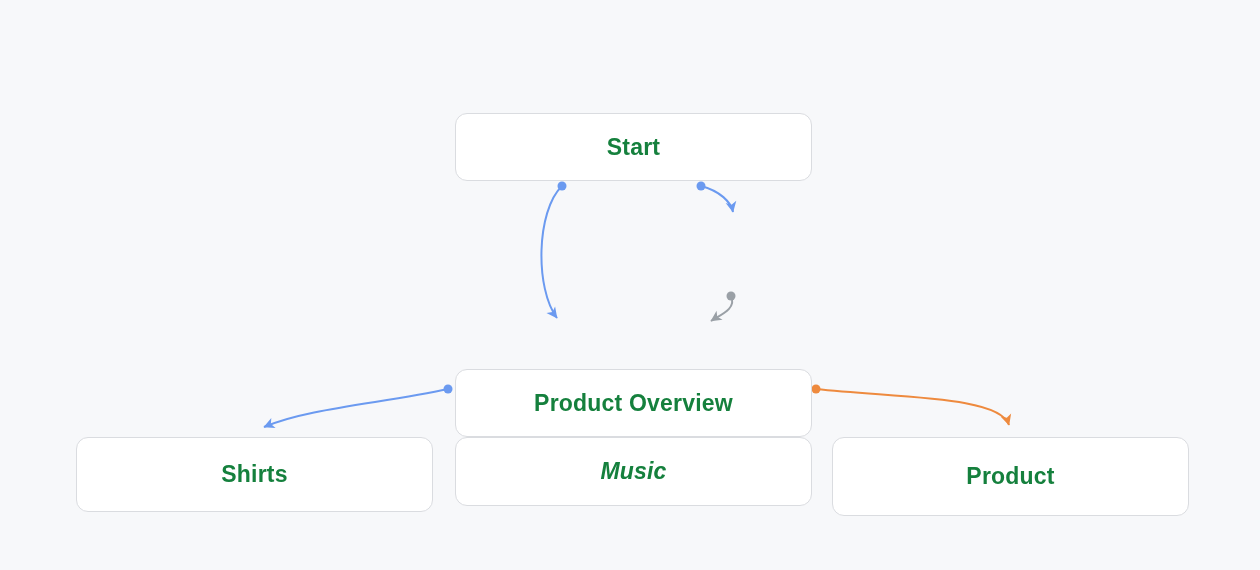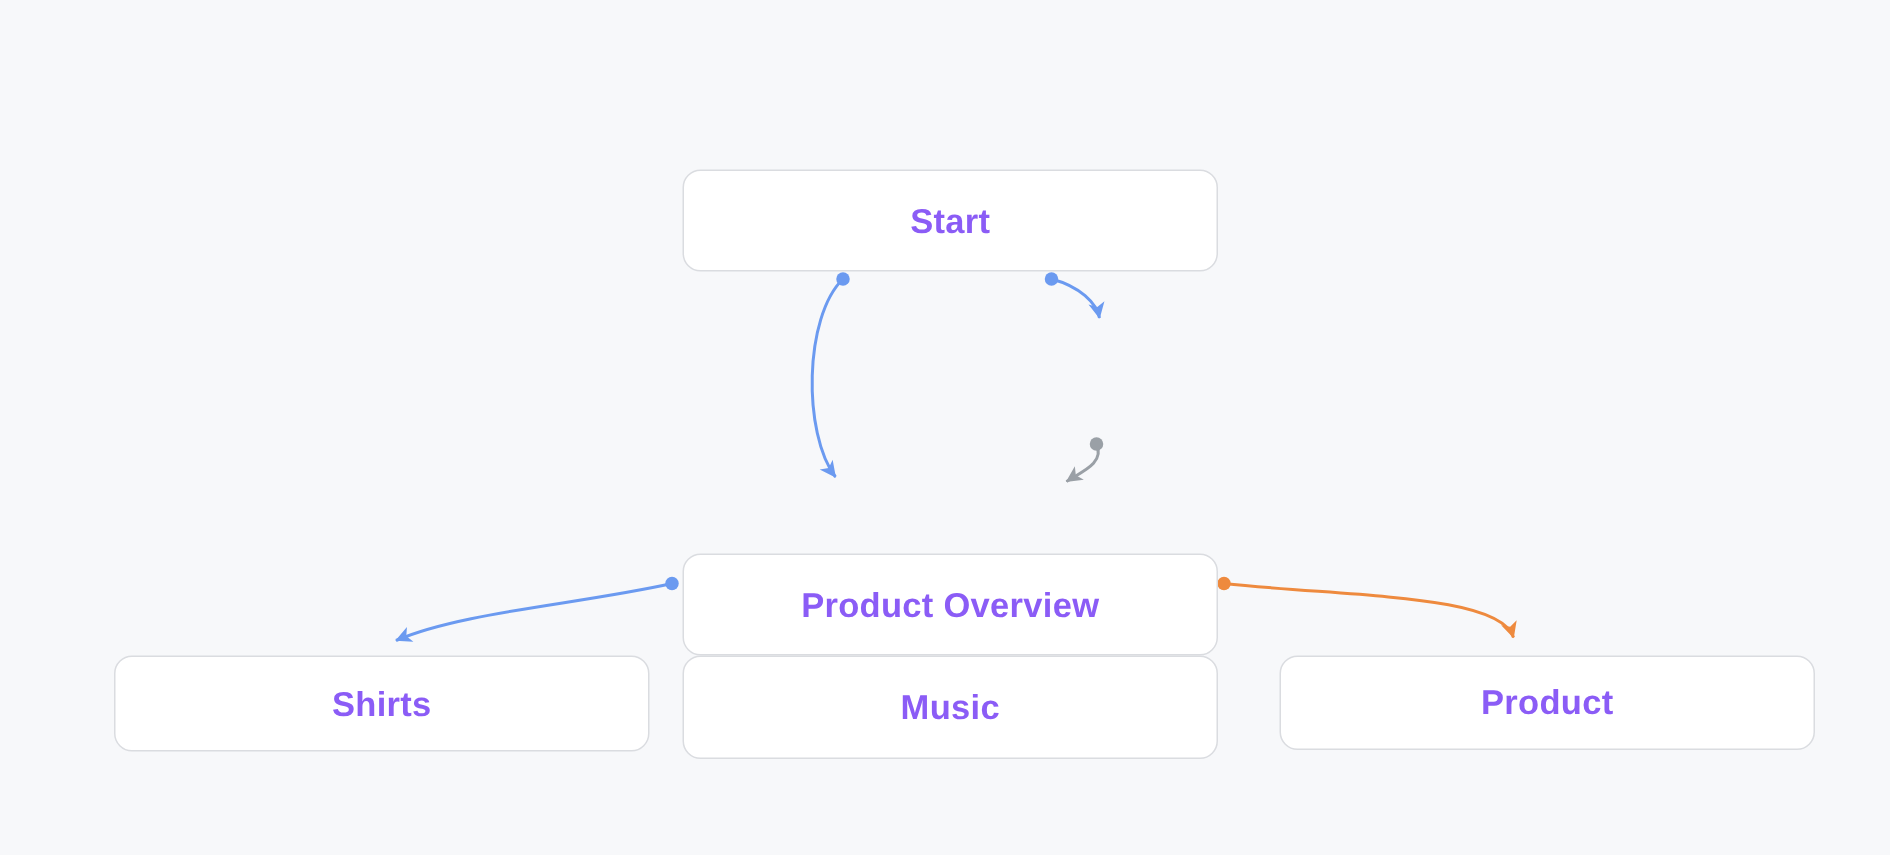--- a/index.html
+++ b/index.html
@@ -34,21 +34,21 @@
     box-sizing: border-box;
     display: flex;
     align-items: center;
     justify-content: center;
     cursor: pointer;
   }
   .node-label {
     font-size: 23px;
     font-weight: 600;
     letter-spacing: 0.2px;
-    color: #8b5cf6;
+    color: #15803d;
     white-space: nowrap;
   }
 </style>
 </head>
 <body>
 
 <div class="canvas">
 
   <svg class="edges" width="1260" height="570" viewBox="0 0 1260 570">
     <defs>
@@ -84,25 +84,25 @@
 
   <div class="node" style="left:455px; top:113px; width:357px; height:68px;">
     <span class="node-label">Start</span>
   </div>
 
 
   <div class="node" style="left:455px; top:329px; width:357px; height:68px;margin-top:40px;">
     <span class="node-label">Product Overview</span>
   </div>
 
-  <div class="node" style="left:76px; top:437px; width:357px; height:64px;">
+  <div class="node" style="left:76px; top:437px; width:357px; height:75px;">
     <span class="node-label">Shirts</span>
   </div>
 
-  <div class="node" style="left:455px; top:437px; width:357px; height:69px;">
+  <div class="node" style="left:455px; top:437px; width:357px; height:69px;font-style:italic;">
     <span class="node-label">Music</span>
   </div>
 
-  <div class="node" style="left:832px; top:437px; width:357px; height:63px;margin-left:21px;">
+  <div class="node" style="left:832px; top:437px; width:357px; height:79px;">
     <span class="node-label">Product</span>
   </div>
 
 </div>
 
 </body></html>

